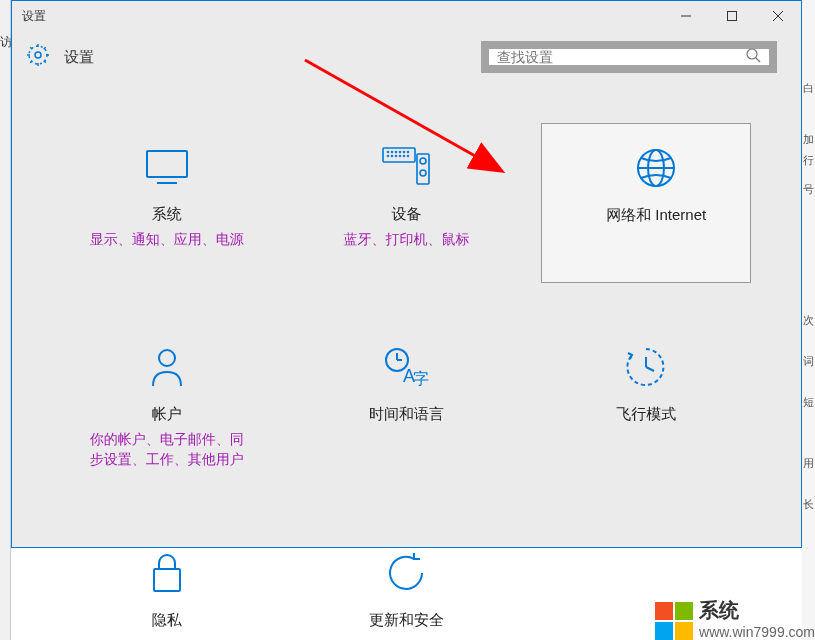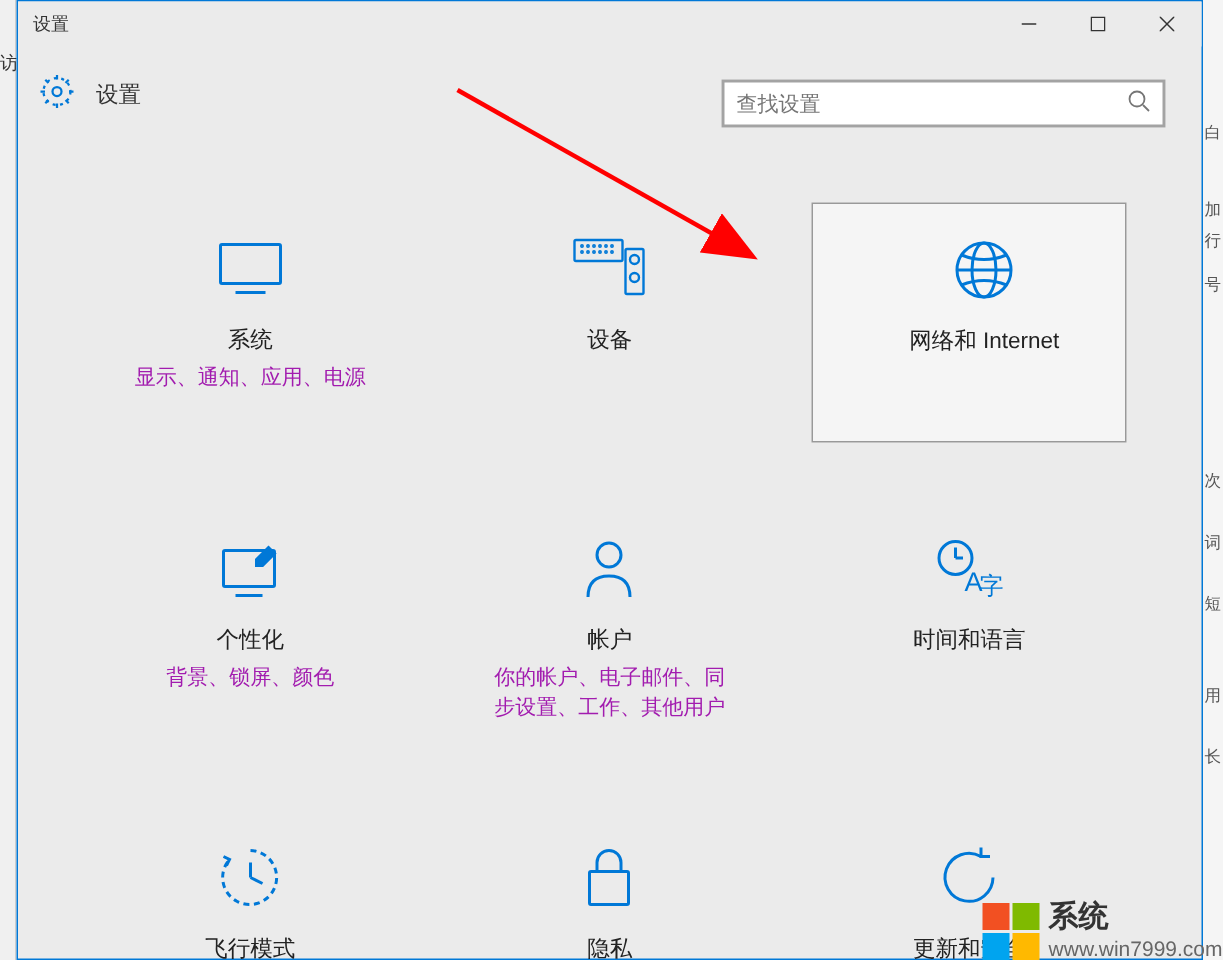--- a/index.html
+++ b/index.html
@@ -13,21 +13,21 @@
       width: 815px;
       height: 640px;
       overflow: hidden;
       position: relative;
     }
     .window {
       position: absolute;
       left: 11px;
       top: 0;
       width: 791px;
-      height: 640px;
+      height: 548px;
       background: #ebebeb;
       border: 1px solid #0078d7;
     }
     .partial-sidebar {
       position: absolute;
       left: 0;
       top: 0;
       width: 11px;
       height: 640px;
       background: #f0f0f0;
@@ -93,26 +93,25 @@
       color: #0078d7;
     }
     .header-title {
       font-size: 15px;
       color: #333;
       font-weight: 400;
     }
     .search-box {
       width: 296px;
       height: 32px;
-      border: 2px solid #a3a3a3;
+      border: 8px solid #a3a3a3;
       background: #fff;
       display: flex;
       align-items: center;
       padding: 0 8px;
-      margin-top: 12px;
     }
     .search-input {
       flex: 1;
       border: none;
       outline: none;
       font-size: 14px;
       color: #666;
       font-family: inherit;
       background: transparent;
     }
@@ -279,46 +278,36 @@
             <circle cx="15" cy="10" r="0.5" fill="#0078d7"></circle>
             <circle cx="19" cy="10" r="0.5" fill="#0078d7"></circle>
             <circle cx="23" cy="10" r="0.5" fill="#0078d7"></circle>
             <circle cx="27" cy="10" r="0.5" fill="#0078d7"></circle>
           <rect x="36" y="8" width="12" height="30" rx="1"></rect>
           <circle cx="42" cy="15" r="3"></circle>
           <circle cx="42" cy="27" r="3"></circle>
         </svg>
       </div>
       <div class="tile-title">设备</div>
+      <div class="tile-desc">蓝牙、打印机、鼠标</div>
     </div>
 
     <div class="tile highlighted">
       <div class="tile-icon">
         <svg width="44" height="44" viewBox="0 0 44 44" fill="none" stroke="#0078d7" stroke-width="2">
           <circle cx="22" cy="22" r="18"></circle>
           <ellipse cx="22" cy="22" rx="8" ry="18"></ellipse>
           <line x1="4" y1="22" x2="40" y2="22"></line>
           <path d="M7 12 Q22 18 37 12"></path>
           <path d="M7 32 Q22 26 37 32"></path>
         </svg>
       </div>
       <div class="tile-title">网络和 Internet</div>
     </div>
 
-    <div class="tile">
-      <div class="tile-icon">
-        <svg width="44" height="40" viewBox="0 0 44 40" fill="none" stroke="#0078d7" stroke-width="2">
-          <rect x="4" y="8" width="34" height="24" rx="1"></rect>
-          <line x1="12" y1="38" x2="30" y2="38"></line>
-          <path d="M26 14 L34 6 L38 10 L30 18 L26 18 Z" fill="#0078d7"></path>
-        </svg>
-      </div>
-      <div class="tile-title">个性化</div>
-      <div class="tile-desc">背景、锁屏、颜色</div>
-    </div>
 
     <div class="tile">
       <div class="tile-icon">
         <svg width="40" height="42" viewBox="0 0 40 42" fill="none" stroke="#0078d7" stroke-width="2">
           <circle cx="20" cy="12" r="8"></circle>
           <path d="M6 40 Q6 26 20 26 Q34 26 34 40"></path>
         </svg>
       </div>
       <div class="tile-title">帐户</div>
       <div class="tile-desc">你的帐户、电子邮件、同步设置、工作、其他用户</div>

